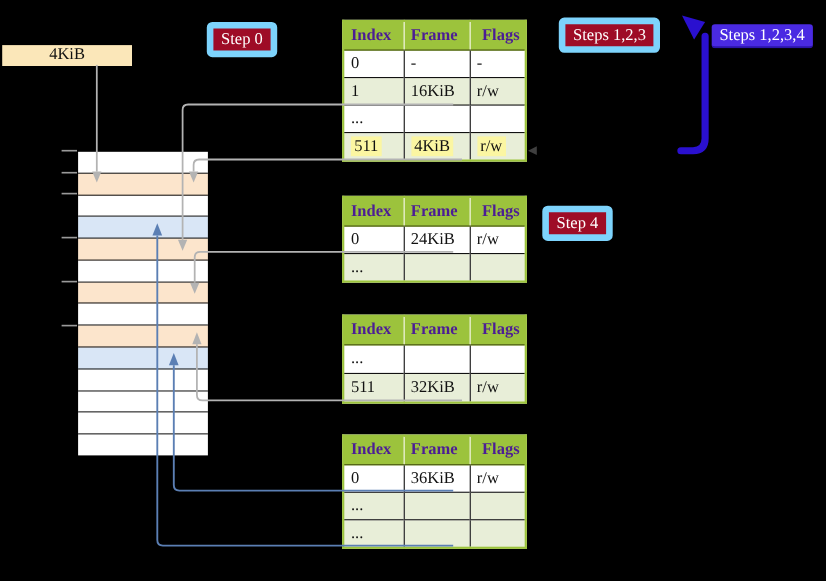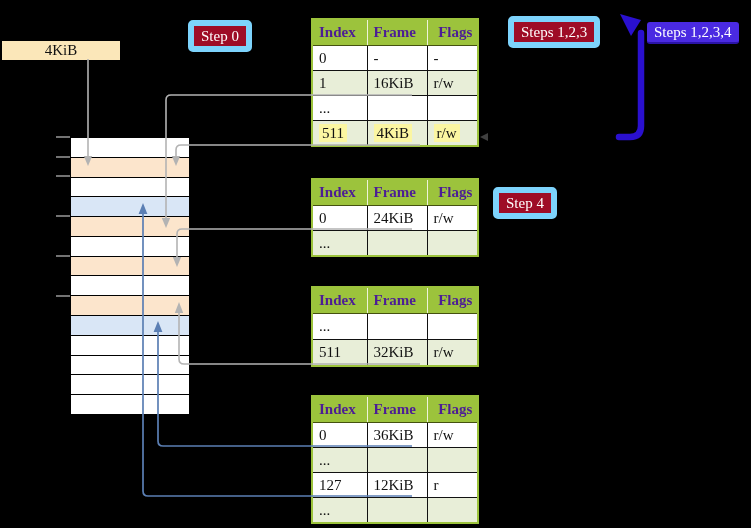--- a/index.html
+++ b/index.html
@@ -182,25 +182,20 @@
     <tr class="first">
       <td>0</td>
       <td>36KiB</td>
       <td>r/w</td>
     </tr>
     <tr class="alt">
       <td>...</td>
       <td></td>
       <td></td>
     </tr>
-    <tr>
-      <td>127</td>
-      <td>12KiB</td>
-      <td>r</td>
-    </tr>
     <tr class="alt">
       <td>...</td>
       <td></td>
       <td></td>
     </tr>
   </tbody>
     </table>
 
   <svg id="overlay" width="751" height="528" viewBox="0 0 751 528">
     <g>

